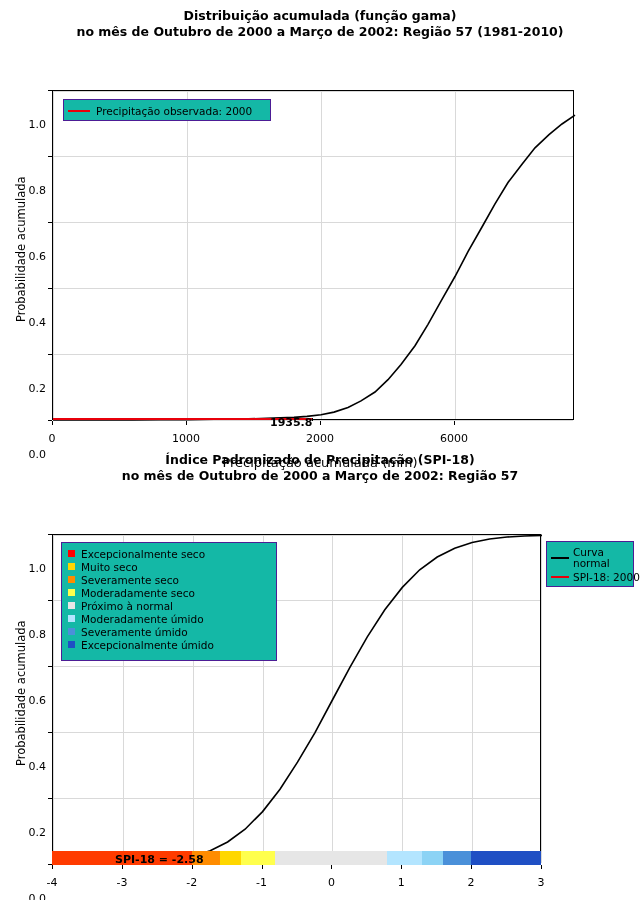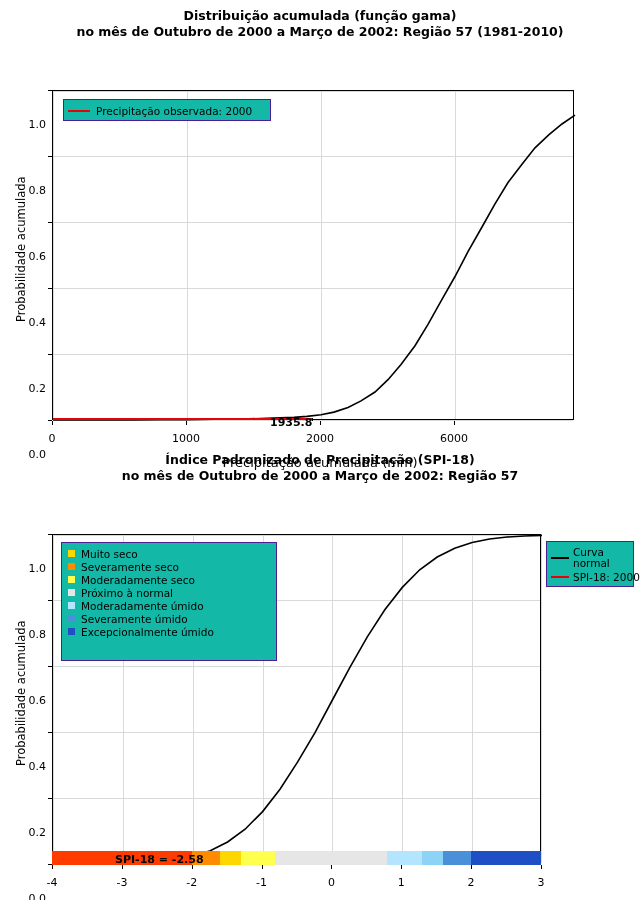--- a/index.html
+++ b/index.html
@@ -172,20 +172,24 @@
         <div class="grid-line v" style="left:488px;"></div>
 
         <svg class="curve" width="489" height="330" viewBox="0 0 489 330" preserveAspectRatio="none">
           <path d="M0,329.0 L34.9,328.9 L69.9,328.6 L87.3,328.0 L104.8,327.0 L122.2,325.0 L139.7,321.5 L157.2,315.8
                    L174.6,307.0 L192.1,294.2 L209.6,276.6 L227.0,254.2 L244.5,227.2 L262.0,197.6 L279.4,165.0
                    L296.9,132.4 L314.3,101.8 L331.8,74.8 L349.3,52.4 L366.7,34.8 L384.2,22.0 L401.7,13.2
                    L419.1,7.5 L436.6,4.0 L454.0,2.0 L471.5,1.0 L489,0.4" fill="none" stroke="#000000" stroke-width="1.6"></path>
         </svg>
 
         <div class="legend-box" style="left:8px;top:7px;width:216px;height:119px;">
+          <div class="legend-row">
+            <span class="legend-swatch" style="background:#ff0000;"></span>
+            <span class="legend-text">Excepcionalmente seco</span>
+          </div>
           <div class="legend-row">
             <span class="legend-swatch" style="background:#ffd700;"></span>
             <span class="legend-text">Muito seco</span>
           </div>
           <div class="legend-row">
             <span class="legend-swatch" style="background:#ff8c00;"></span>
             <span class="legend-text">Severamente seco</span>
           </div>
           <div class="legend-row">
             <span class="legend-swatch" style="background:#ffff4d;"></span>

